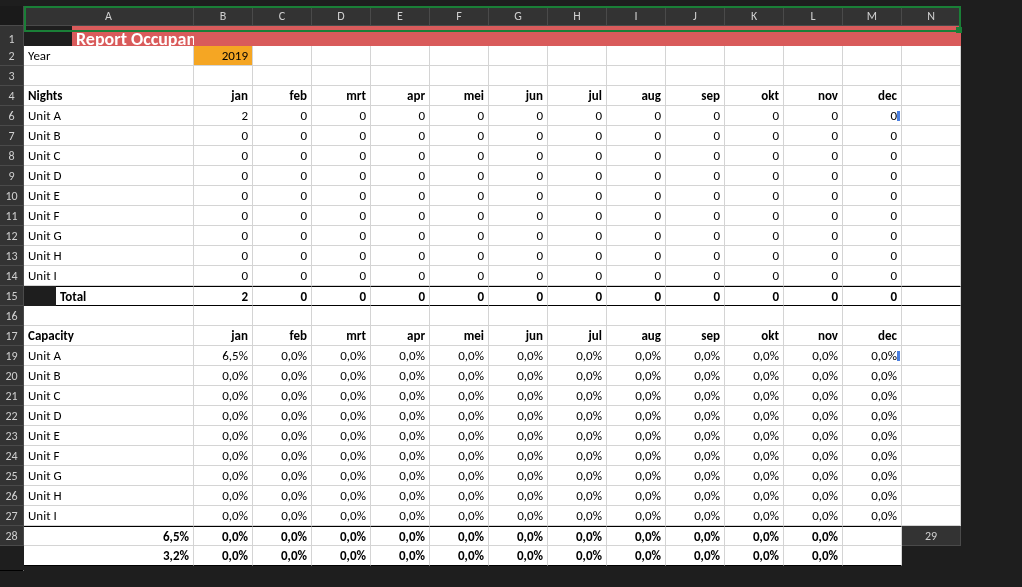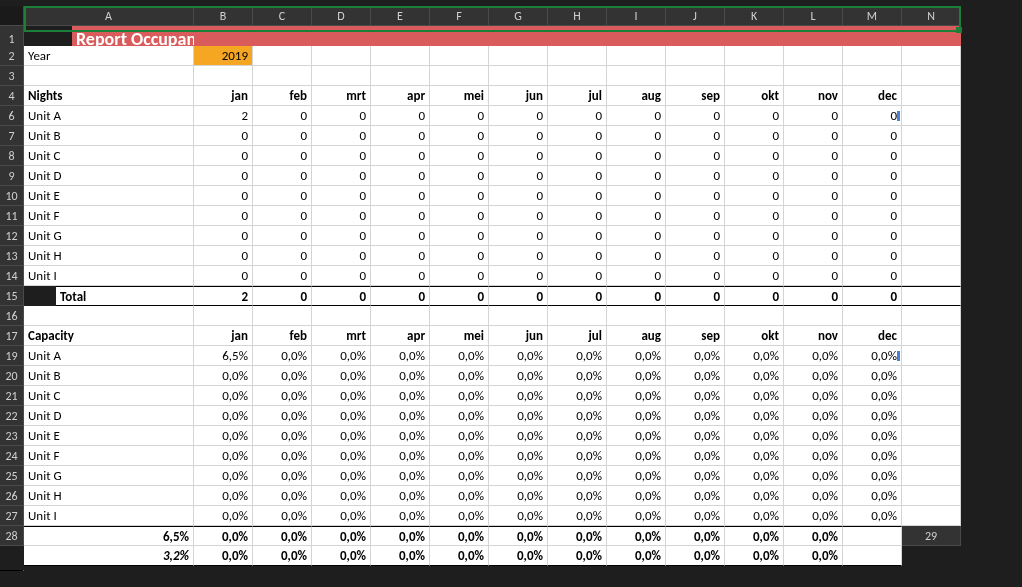--- a/index.html
+++ b/index.html
@@ -504,21 +504,21 @@
       <div class="cell right bold" style="border-top: 1.5px solid rgb(0, 0, 0);">0,0%</div>
       <div class="cell right bold" style="border-top: 1.5px solid rgb(0, 0, 0);">0,0%</div>
       <div class="cell right bold" style="border-top: 1.5px solid rgb(0, 0, 0);">0,0%</div>
       <div class="cell right bold" style="border-top: 1.5px solid rgb(0, 0, 0);">0,0%</div>
       <div class="cell right bold" style="border-top: 1.5px solid rgb(0, 0, 0);">0,0%</div>
       <div class="cell right bold" style="border-top: 1.5px solid rgb(0, 0, 0);">0,0%</div>
       <div class="cell right bold" style="border-top: 1.5px solid rgb(0, 0, 0);">0,0%</div>
       <div class="cell left" style="border-top: 1.5px solid rgb(0, 0, 0);"></div>
       <div class="rowhdr">29</div>
       <div class="cell left bold" style="border-bottom: 1.5px solid rgb(0, 0, 0); margin-top: 24px;">Total Based on Properties</div>
-      <div class="cell right bold" style="border-bottom: 1.5px solid rgb(0, 0, 0); font-style: italic;">3,2%</div>
+      <div class="cell right bold" style="border-bottom: 1.5px solid rgb(0, 0, 0);">3,2%</div>
       <div class="cell right bold" style="border-bottom: 1.5px solid rgb(0, 0, 0);">0,0%</div>
       <div class="cell right bold" style="border-bottom: 1.5px solid rgb(0, 0, 0);">0,0%</div>
       <div class="cell right bold" style="border-bottom: 1.5px solid rgb(0, 0, 0);">0,0%</div>
       <div class="cell right bold" style="border-bottom: 1.5px solid rgb(0, 0, 0);">0,0%</div>
       <div class="cell right bold" style="border-bottom: 1.5px solid rgb(0, 0, 0);">0,0%</div>
       <div class="cell right bold" style="border-bottom: 1.5px solid rgb(0, 0, 0);">0,0%</div>
       <div class="cell right bold" style="border-bottom: 1.5px solid rgb(0, 0, 0);">0,0%</div>
       <div class="cell right bold" style="border-bottom: 1.5px solid rgb(0, 0, 0);">0,0%</div>
       <div class="cell right bold" style="border-bottom: 1.5px solid rgb(0, 0, 0);">0,0%</div>
       <div class="cell right bold" style="border-bottom: 1.5px solid rgb(0, 0, 0);">0,0%</div>

